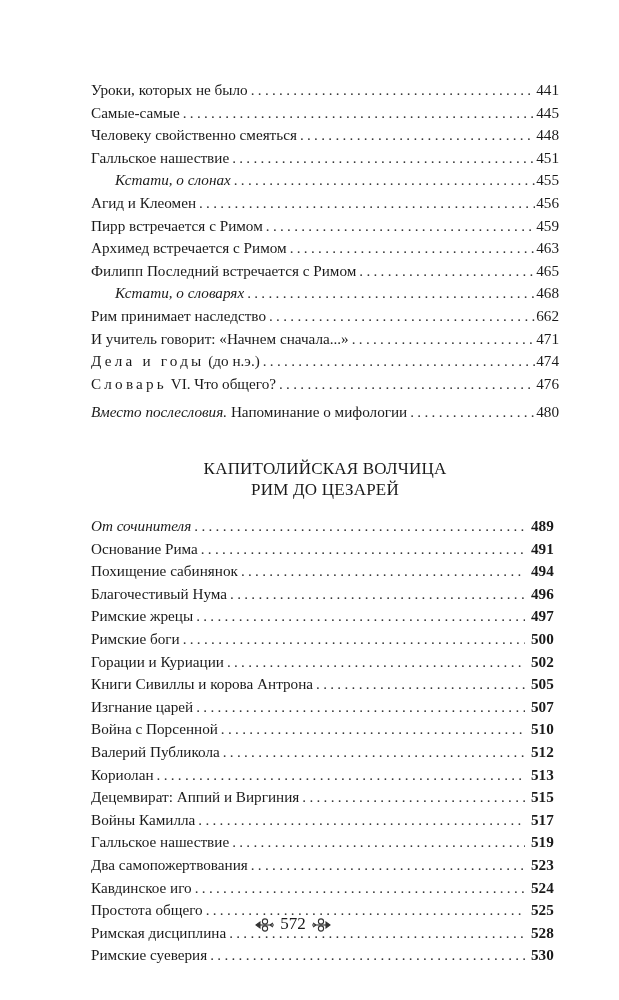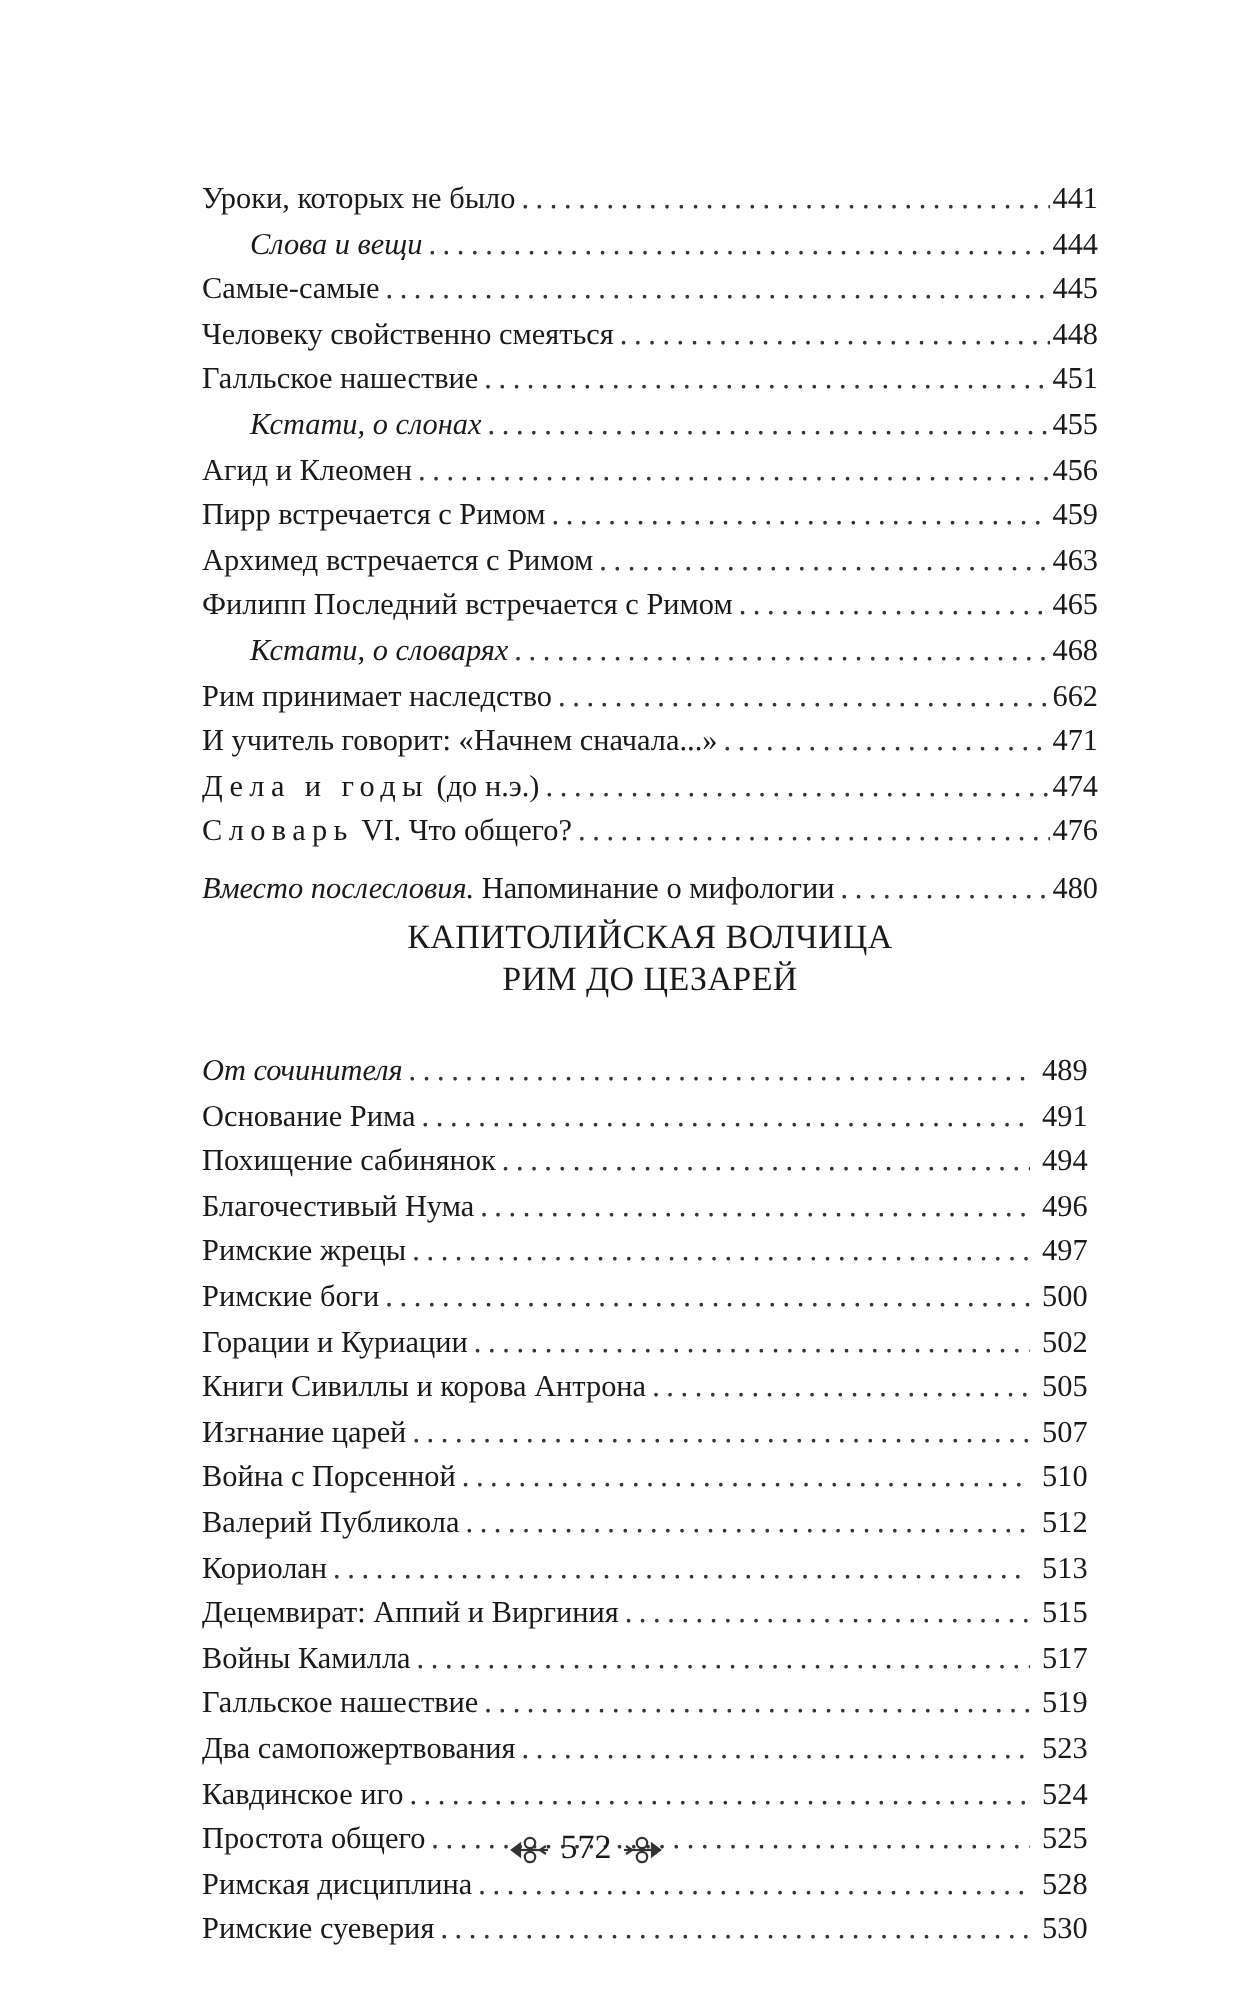--- a/index.html
+++ b/index.html
@@ -1,50 +1,45 @@
 <!DOCTYPE html>
 <html><head>
 <meta charset="utf-8">
 <style>
   html, body { margin:0; padding:0; background:#ffffff; }
   body { width:619px; height:1000px; position:relative; overflow:hidden;
          font-family:"Liberation Serif", "DejaVu Serif", serif; color:#1a1a1a; }
   .page { position:absolute; left:91px; top:79px; width:468px; }
-  .toc { list-style:none; margin:10px; padding:0; }
+  .toc { list-style:none; margin:0; padding:0; }
   .row { display:flex; align-items:baseline; height:22.6px; font-size:15.2px; line-height:22.6px; }
   .row .title { white-space:nowrap; flex:0 0 auto; }
   .row.indent .title { padding-left:24px; }
   .row.italic .title { font-style:italic; }
   .row .spaced { letter-spacing:3.2px; }
   .row .lead { flex:1 1 auto; overflow:hidden; white-space:nowrap; margin:0 1px 0 3px; letter-spacing:4.1px; color:#333; }
   .row .lead::before { content:". . . . . . . . . . . . . . . . . . . . . . . . . . . . . . . . . . . . . . . . . . . . . . . . . . . . . . . . . . . . . . . . . . . . . . . . . . . . . . . . . . . . . . . . . . . . . . . . . . . . . . . . . . . . . . . . . . . . . . . . . . . . ."; letter-spacing:0; word-spacing:-0.5px; }
   .row .page-num { flex:0 0 auto; text-align:left; }
   .gap { height:6px; }
   .section-head { position:absolute; left:91px; width:468px; top:458px; text-align:center;
                   font-size:17px; line-height:21px; letter-spacing:0.2px; }
   .toc2 { position:absolute; left:91px; top:515px; width:468px; }
-  .toc2 .row .page-num { width:28px; }
+  .toc2 .row .page-num { width:28px;font-weight:bold; }
   .toc2 .row .lead { margin-right:6px; }
   .folio { position:absolute; top:914px; left:0; width:586px; text-align:center; font-size:17px; }
   .orn { display:inline-block; width:22px; height:16px; vertical-align:middle; }
 </style>
 </head>
 <body>
 
 <div class="page">
   <ul class="toc">
     <li class="row">
         <span class="title">Уроки, которых не было</span>
         <span class="lead"></span>
         <span class="page-num">441</span>
-      </li>
-    <li class="row indent italic">
-        <span class="title">Слова и вещи</span>
-        <span class="lead"></span>
-        <span class="page-num">444</span>
       </li>
     <li class="row">
         <span class="title">Самые-самые</span>
         <span class="lead"></span>
         <span class="page-num">445</span>
       </li>
     <li class="row">
         <span class="title">Человеку свойственно смеяться</span>
         <span class="lead"></span>
         <span class="page-num">448</span>

